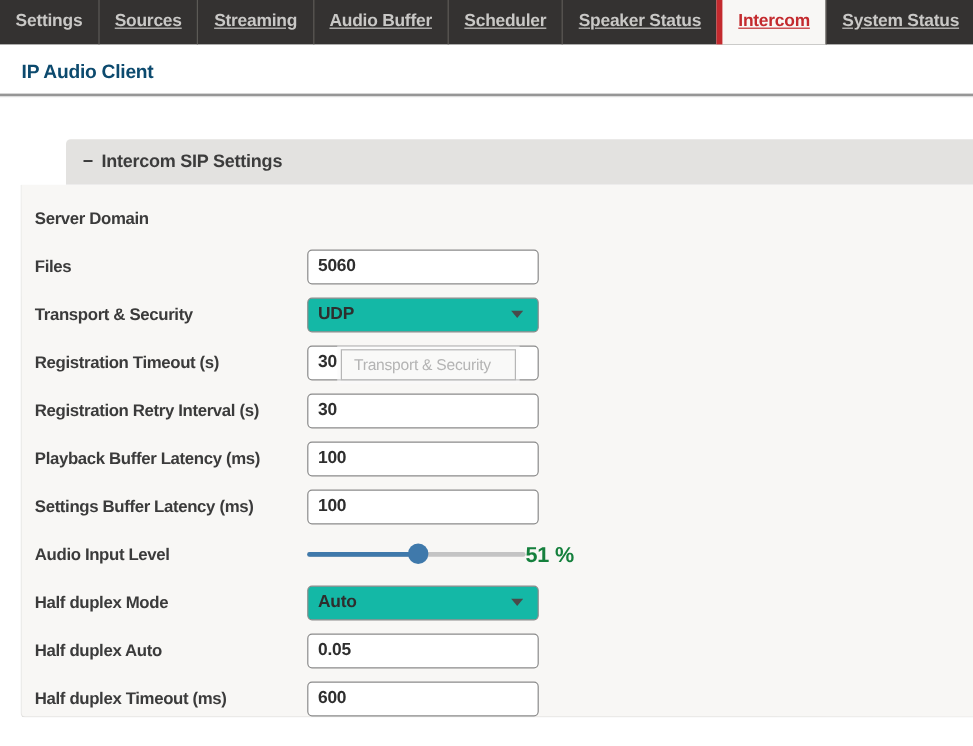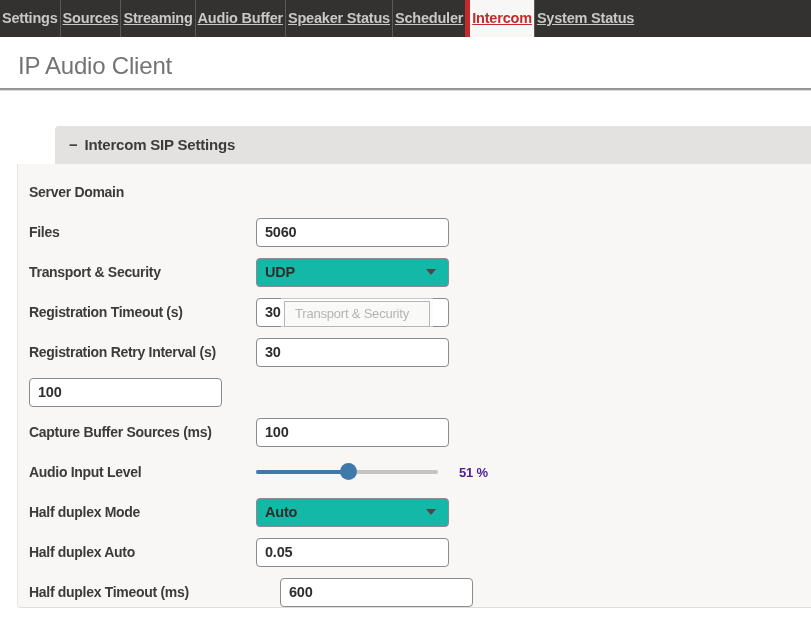--- a/index.html
+++ b/index.html
@@ -11,43 +11,43 @@
   }
 
   
   .tab-bar {
     display: flex;
     height: 37px;
     background: #343231;
     align-items: stretch;
   }
   .tab {
-    padding: 0 2px;
+    padding: 0 13px;
     line-height: 37px;
     font-size: 14.5px;
     font-weight: bold;
     letter-spacing: -0.2px;
     color: #c9c8c6;
     white-space: nowrap;
     cursor: pointer;
   }
   .tab + .tab { border-left: 1px solid #5c5a56; text-decoration: underline; }
   .tab.active {
     background: #f8f7f5;
     color: #c32a2e;
     border-left: 5px solid #c32a2e;
   }
 
   
   .page-title {
     margin: 15px 0 8px 18px;
-    font-size: 24px;
-    font-weight: normal;
-    letter-spacing: -0.2px;
-    color: #737373;
+    font-size: 16px;
+    font-weight: bold;
+    letter-spacing: -0.2px;
+    color: #0c4a6e;
   }
   .divider {
     height: 2px;
     background: #969696;
     box-shadow: 0 1px 0 #dcdcdc;
   }
 
   
   .panel {
     margin: 36px 0 0 17px;
@@ -76,21 +76,21 @@
   }
 
   
   .form-row {
     position: relative;
     display: flex;
     align-items: center;
     height: 30px;
     margin-bottom: 10px;
   }
-  .form-row:last-child { margin-bottom: 0; gap: 24px; }
+  .form-row:last-child { margin-bottom: 0; }
   .field-label {
     width: 227px;
     font-size: 14px;
     font-weight: bold;
     letter-spacing: -0.3px;
     color: #3b3b3b;
   }
   .text-input {
     width: 193px; height: 29px;
     border: 1px solid #8b8b8b;
@@ -165,37 +165,36 @@
     border-radius: 2px;
   }
   .slider-handle {
     position: absolute;
     top: 0;
     width: 17px; height: 17px;
     border-radius: 50%;
     background: #3f79ab;
   }
   .slider-value {
-    margin-left: 21px;
-    font-size: 13px;
-    font-weight: bold;
-    letter-spacing: -0.2px;
-    color: #4c1d95;
+    font-size: 18px;
+    font-weight: bold;
+    letter-spacing: -0.2px;
+    color: #15803d;
   }
 </style>
 </head>
 <body>
 
 <div class="tab-bar">
     <div class="tab">Settings</div>
     <div class="tab">Sources</div>
     <div class="tab">Streaming</div>
     <div class="tab">Audio Buffer</div>
+    <div class="tab">Scheduler</div>
     <div class="tab">Speaker Status</div>
-    <div class="tab">Scheduler</div>
     <div class="tab active">Intercom</div>
     <div class="tab">System Status</div>
   </div>
 
 <h1 class="page-title">IP Audio Client</h1>
 <div class="divider"></div>
 
 <div class="panel">
   <div class="panel-header">
     <span class="collapse-icon">−</span><span>Intercom SIP Settings</span>
@@ -215,24 +214,25 @@
       <div class="form-row">
         <label class="field-label">Registration Timeout (s)</label>
         <input type="text" class="text-input" value="30" style="">
         <div class="tooltip">Transport &amp; Security</div>
       </div>
       <div class="form-row">
         <label class="field-label">Registration Retry Interval (s)</label>
         <input type="text" class="text-input" value="30" style="">
       </div>
       <div class="form-row">
+        <label class="field-label">Playback Buffer Latency (ms)</label>
         <input type="text" class="text-input" value="100" style="">
       </div>
       <div class="form-row">
-        <label class="field-label">Capture Buffer Sources (ms)</label>
+        <label class="field-label">Settings Buffer Latency (ms)</label>
         <input type="text" class="text-input" value="100" style="">
       </div>
       <div class="form-row">
         <label class="field-label">Audio Input Level</label>
         <div class="slider">
           <div class="slider-track">
             <div class="slider-fill" style="width: 51%;"></div>
           </div>
           <div class="slider-handle" style="left: calc(51% - 8.5px);"></div>
         </div>

